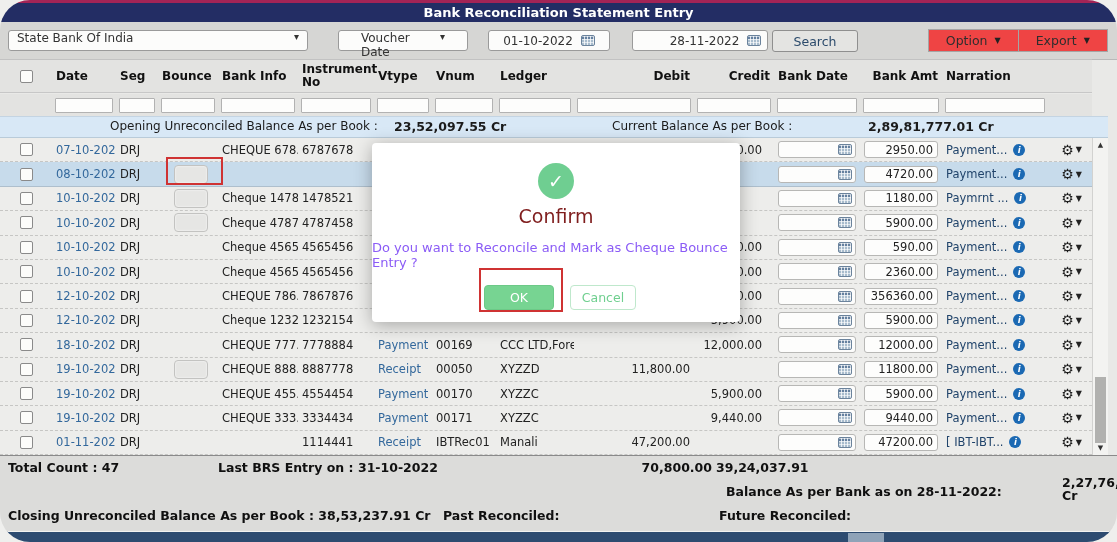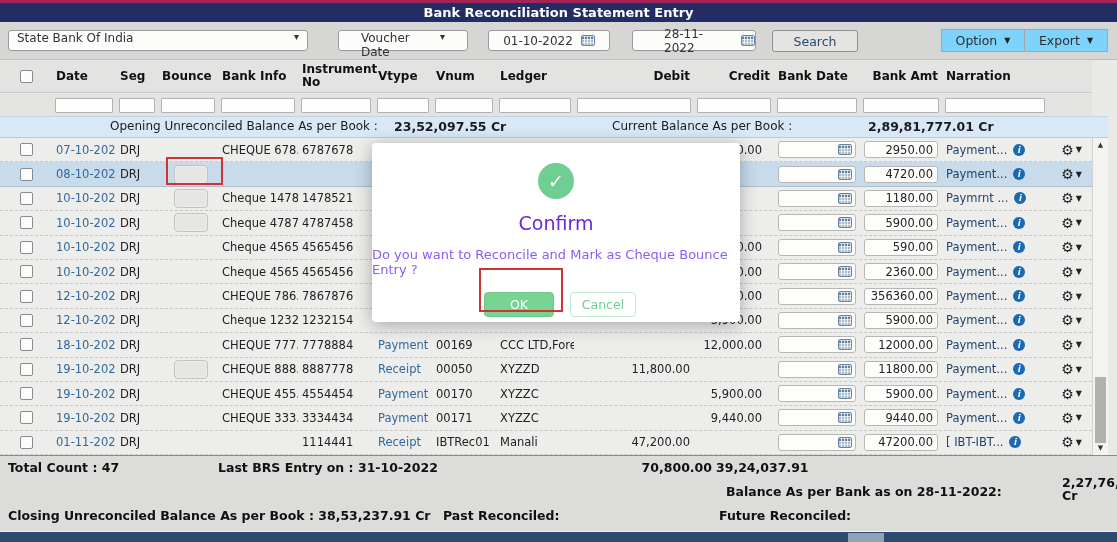--- a/index.html
+++ b/index.html
@@ -1,41 +1,41 @@
 <!DOCTYPE html>
 <html><head>
 <meta charset="utf-8">
 <style>
   html,body{margin:0;padding:0;width:1117px;height:542px;overflow:hidden;
     font-family:"DejaVu Sans","Liberation Sans",sans-serif;background:#efefed;}
-  .app{position:absolute;left:0;top:0;width:1117px;height:542px;background:#e9e9e7;overflow:hidden;}
+  .app{position:absolute;left:0;top:0;width:1117px;height:542px;background:#e9e9e7;overflow:hidden;border-radius:30px;}
 
   
   .topstrip{position:absolute;left:0;top:0;width:100%;height:3px;background:#a32456;}
   .titlebar{position:absolute;left:0;top:3px;width:100%;height:19px;background:#232d64;color:#fff;
     font-size:13px;font-weight:bold;text-align:center;line-height:19px;}
 
   
   .filterbar{position:absolute;left:0;top:22px;width:100%;height:37px;background:#d6d6d4;border-bottom:1px solid #b9b9b9;}
   .ctrl{position:absolute;top:8px;height:21px;background:#fcfcfb;border:1px solid #9a9a9a;border-radius:3px;
     display:flex;font-size:12px;color:#333;box-sizing:border-box;}
   .sel-bank{left:8px;width:300px;padding:0 8px;justify-content:space-between;}
   .sel-vtype{left:338px;width:130px;padding:0 22px;justify-content:space-between;}
   .datefield{display:flex;align-items:center;justify-content:center;gap:8px;}
   .date-from{left:488px;width:122px;}
-  .date-to{left:632px;width:124px;padding-left:31px;}
+  .date-to{left:632px;width:136px;padding-left:31px;}
   .chev{font-size:10px;color:#333;}
   .cal{display:inline-block;width:14px;height:11px;border:1px solid #6b839c;border-radius:2px;box-sizing:border-box;
     background:
       repeating-linear-gradient(90deg, transparent 0 2px, rgba(255,255,255,.75) 2px 3px),
       repeating-linear-gradient(0deg, transparent 0 2px, rgba(255,255,255,.6) 2px 3px),
       linear-gradient(#64809f 0 3px, #a8bccd 3px);}
   .searchbtn{left:772px;width:86px;height:22px;background:#e4e4e2;border:1px solid #8f8f8f;border-radius:3px;
     color:#2b4a6b;font-size:12.5px;display:flex;align-items:center;justify-content:center;}
-  .menu-group{position:absolute;right:9px;top:7px;width:167px;height:23px;background:#7dd3fc;border:1px solid #a5a5a5;
+  .menu-group{position:absolute;right:9px;top:7px;width:180px;height:23px;background:#ef4444;border:1px solid #a5a5a5;
     display:flex;box-sizing:border-box;}
   .menu-item{flex:1;display:flex;align-items:center;justify-content:center;gap:7px;font-size:12.5px;color:#2e2e2e;}
   .menu-item + .menu-item{border-left:1px solid #a5a5a5;}
   .caret{font-size:8px;color:#222;}
 
   
   .grid{display:grid;grid-template-columns:52px 64px 42px 60px 80px 76px 58px 64px 78px 120px 80px 86px 82px 106px 44px;
     width:1092px;box-sizing:border-box;}
   .thead{position:absolute;left:0;top:59px;height:34px;background:#e3e3e1;border-top:1px solid #c2c2c2;border-bottom:1px solid #c7c7c7;}
   .hcell{display:flex;align-items:center;padding:0 4px;font-size:12px;font-weight:bold;color:#111;line-height:13px;}
@@ -93,21 +93,21 @@
   .ft-future{left:719px;top:52px;}
 
   .bottombar{position:absolute;left:0;top:531px;width:100%;height:11px;background:#2d4b70;border-top:1px solid #f2f2f0;box-sizing:border-box;}
   .hthumb{position:absolute;left:848px;top:1px;width:36px;height:9px;background:#8fa3b8;}
 
   
   .modal{position:absolute;left:372px;top:143px;width:368px;height:179px;background:#fff;border-radius:4px;
     box-shadow:0 3px 18px rgba(0,0,0,.30);z-index:20;display:flex;flex-direction:column;align-items:center;}
   .mcircle{margin-top:20px;width:36px;height:36px;border-radius:50%;background:#6fce91;color:#fff;
     display:flex;align-items:center;justify-content:center;font-size:19px;font-weight:bold;}
-  .mtitle{margin-top:13px;font-size:19px;color:#6d28d9;}
+  .mtitle{margin-top:6px;font-size:19px;color:#7f1d1d;}
   .mmsg{margin-top:13px;font-size:13px;color:#8b5cf6;}
   .mbtns{margin-top:15px;display:flex;gap:16px;margin-left:8px;}
   .btn-ok{width:68px;height:23px;background:#77d492;border:1px solid #6cc987;border-radius:4px;color:#fff;font-size:12.5px;
     display:flex;align-items:center;justify-content:center;}
   .btn-cancel{width:64px;height:23px;background:#fff;border:1px solid #bfe8cc;border-radius:4px;color:#6fcf8f;font-size:12.5px;
     display:flex;align-items:center;justify-content:center;}
 
   .redbox{position:absolute;border:2px solid #cf3333;z-index:30;box-sizing:border-box;}
   .rb-bounce{left:166px;top:157px;width:57px;height:28px;}
   .rb-ok{left:479px;top:268px;width:84px;height:44px;}

